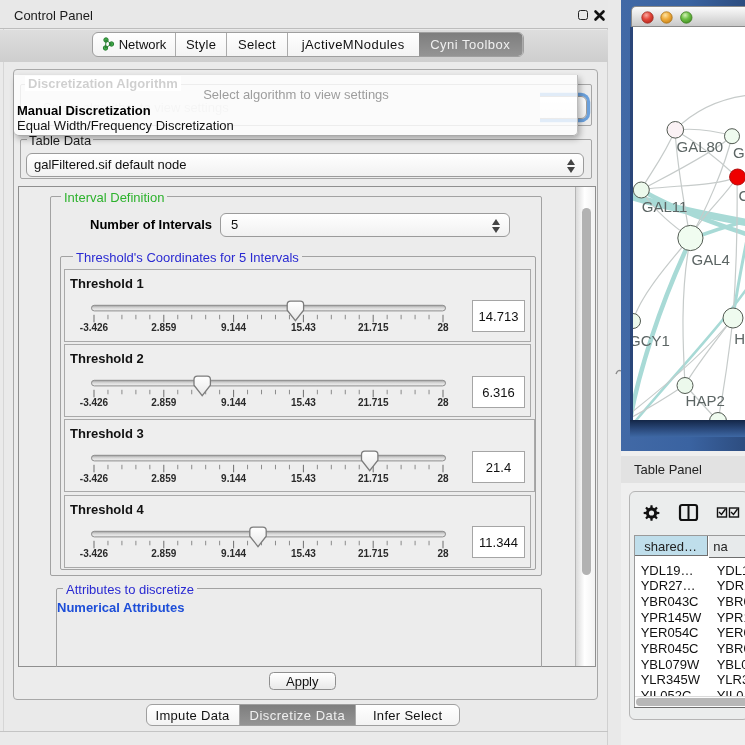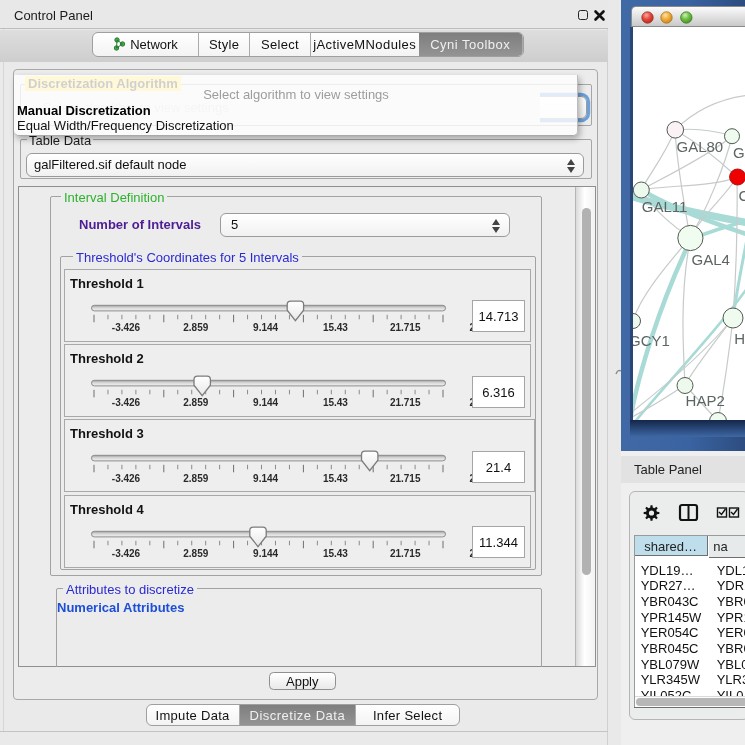--- a/index.html
+++ b/index.html
@@ -1,53 +1,53 @@
 <!DOCTYPE html>
 <html><head><meta charset="utf-8"><style>
 * { margin:0; padding:0; box-sizing:border-box; }
 html,body { width:745px; height:745px; }
 body { font-family:"Liberation Sans", sans-serif; position:relative; overflow:hidden;
        background:#e9e9e9; width:745px; height:745px; }
 .abs { position:absolute; }
-.tick { position:absolute; font-size:10px; font-weight:bold; color:#2a2a2a; text-align:center;margin-left:32px; }
+.tick { position:absolute; font-size:10px; font-weight:bold; color:#2a2a2a; text-align:center; }
 .combo { position:absolute; background:linear-gradient(#ffffff,#f1f1f1); border:1px solid #9b9b9b;
          border-radius:6px; font-size:13px; color:#111; }
 .carr { position:absolute; width:0; height:0; }
 .gtitle { position:absolute; font-size:13px; background:#ececec; padding:0 3px; }
 </style></head><body>
 
 <div class="abs" style="left:0;top:0;width:608px;height:745px;background:#eaeaea;border-right:1px solid #d0d0d0"></div>
 <div class="abs" style="left:3px;top:0;width:1px;height:731px;background:#d6d6d6"></div>
 
 <div class="abs" style="left:0;top:0;width:608px;height:29px;background:#e8e8e8;border-bottom:1px solid #bdbdbd"></div>
 <div class="abs" style="left:14px;top:8px;font-size:13px;color:#1a1a1a">Control Panel</div>
 <div class="abs" style="left:578px;top:10px;width:10px;height:10px;border:1.6px solid #222;border-radius:2.5px"></div>
 <svg class="abs" style="left:593px;top:9px" width="13" height="13">
     <path d="M2.5,2.5 L10.5,10.5 M10.5,2.5 L2.5,10.5" stroke="#111" stroke-width="2.6" stroke-linecap="round"></path>
   </svg>
 
 <div class="abs" style="left:0;top:30px;width:608px;height:32px;background:linear-gradient(#dedede,#cecece)"></div>
 <div class="abs" style="left:92px;top:31.5px;width:432px;height:25.5px;background:linear-gradient(#ffffff,#f3f3f3);border:1px solid #9f9f9f;border-radius:6px;overflow:hidden;display:flex">
-  <div style="width:106px;display:flex;align-items:center;justify-content:center;border-right:1px solid #ababab;font-size:13px;color:#111">
+  <div style="width:83px;display:flex;align-items:center;justify-content:center;border-right:1px solid #ababab;font-size:13px;color:#111">
     <svg width="13" height="14" style="margin-right:4px">
         <circle cx="4" cy="3" r="2.2" fill="#3fae49" stroke="#2c7c34"></circle>
         <circle cx="3.5" cy="11" r="2.2" fill="#3fae49" stroke="#2c7c34"></circle>
         <circle cx="9.5" cy="7" r="2.2" fill="#3fae49" stroke="#2c7c34"></circle>
         <path d="M4,3 L9.5,7 L3.5,11 M4,3 L3.5,11" stroke="#2c7c34" stroke-width="1" fill="none"></path>
       </svg>Network</div>
   <div style="width:51.2px;display:flex;align-items:center;justify-content:center;border-right:1px solid #ababab;font-size:13px;letter-spacing:0.3px;color:#111">Style</div>
   <div style="width:60.7px;display:flex;align-items:center;justify-content:center;border-right:1px solid #ababab;font-size:13px;letter-spacing:0.3px;color:#111">Select</div>
   <div style="flex:1;display:flex;align-items:center;justify-content:center;font-size:13px;letter-spacing:0.4px;color:#111">jActiveMNodules</div>
   <div style="width:104.5px;display:flex;align-items:center;justify-content:center;border-right:1px solid #ababab;font-size:13px;background:linear-gradient(#7e7e7e,#949494);color:#f0f0f0;letter-spacing:0.5px">Cyni Toolbox</div>
 </div>
 
 <div class="abs" style="left:13px;top:69px;width:585px;height:631px;background:#ececec;border:1px solid #a8a8a8;border-radius:4px"></div>
 
 <div class="abs" style="left:20px;top:84px;width:572px;height:42px;border:1px solid #a5a5a5;border-radius:2px"></div>
-<div class="abs" style="left:25px;top:76px;font-size:13px;font-weight:bold;color:#111;background:#fde047;padding:0 3px">Discretization Algorithm</div>
+<div class="abs" style="left:25px;top:76px;font-size:13px;font-weight:bold;color:#111;background:#ffffff;padding:0 3px">Discretization Algorithm</div>
 <div class="abs" style="left:540px;top:90px;width:56px;height:34px;overflow:hidden">
   <div style="position:absolute;left:-510px;top:6px;width:557px;height:23px;background:linear-gradient(#ffffff,#f1f1f1);border:1px solid #9b9b9b;box-shadow:0 0 0 3.2px #6ba0db;border-radius:6px"></div>
 </div>
 <div class="abs" style="left:43px;top:100px;font-size:13px;color:#8f8f8f;opacity:0.35">Select algorithm to view settings</div>
 
 <div class="abs" style="left:14px;top:74.5px;width:564px;height:61px;background:rgba(255,255,255,0.80);
      border-bottom:1px solid #a9a9a9;border-right:1px solid #bcbcbc;border-radius:0 0 5px 5px;
      box-shadow:2px 3px 6px rgba(0,0,0,0.30);z-index:30"></div>
 <div class="abs" style="left:14px;top:87px;width:564px;text-align:center;font-size:13px;color:#9d9d9d;z-index:31">Select algorithm to view settings</div>
 <div class="abs" style="left:17px;top:102.5px;font-size:13px;font-weight:bold;color:#000;z-index:31">Manual Discretization</div>
@@ -61,21 +61,21 @@
 <div class="carr" style="left:567px;top:167px;border-left:4.5px solid transparent;border-right:4.5px solid transparent;border-top:6px solid #444"></div>
 
 <div class="abs" style="left:18px;top:186px;width:578px;height:480.5px;border:1px solid #8f8f8f;background:#ececec;overflow:hidden">
   <div style="position:absolute;right:0;top:0;width:20px;height:480.5px;background:linear-gradient(90deg,#dadada,#ffffff 45%,#f2f2f2);border-left:1px solid #b5b5b5"></div>
   <div style="position:absolute;right:4.5px;top:21px;width:9px;height:367px;background:#b2b2b2;border-radius:5px"></div>
 </div>
 
 <div class="abs" style="left:50px;top:196px;width:492px;height:380px;border:1px solid #a2a2a2;border-radius:2px"></div>
 <div class="gtitle" style="left:61px;top:189.5px;color:#2db22d">Interval Definition</div>
 
-<div class="abs" style="left:79px;top:216.5px;font-size:13px;font-weight:bold;color:#4c1d95">Number of Intervals</div>
+<div class="abs" style="left:90px;top:216.5px;font-size:13px;font-weight:bold;color:#000000">Number of Intervals</div>
 <div class="combo" style="left:220px;top:212.5px;width:290px;height:24px"></div>
 <div class="abs" style="left:231px;top:217px;font-size:13px;color:#111">5</div>
 <div class="carr" style="left:492px;top:218.5px;border-left:4.5px solid transparent;border-right:4.5px solid transparent;border-bottom:6px solid #444"></div>
 <div class="carr" style="left:492px;top:227px;border-left:4.5px solid transparent;border-right:4.5px solid transparent;border-top:6px solid #444"></div>
 
 <div class="abs" style="left:60px;top:256px;width:475.6px;height:314px;border:1px solid #a2a2a2;border-radius:2px"></div>
 <div class="gtitle" style="left:73px;top:249.5px;color:#2a2ad2">Threshold's Coordinates for 5 Intervals</div>
 
 <div style="position:absolute;left:63.5px;top:268.6px;width:467.5px;height:73px;border:1px solid #a9a9a9;background:#eeeeee">
   <div style="position:absolute;left:5.5px;top:6px;font-weight:bold;font-size:13px;color:#111">Threshold 1</div>

